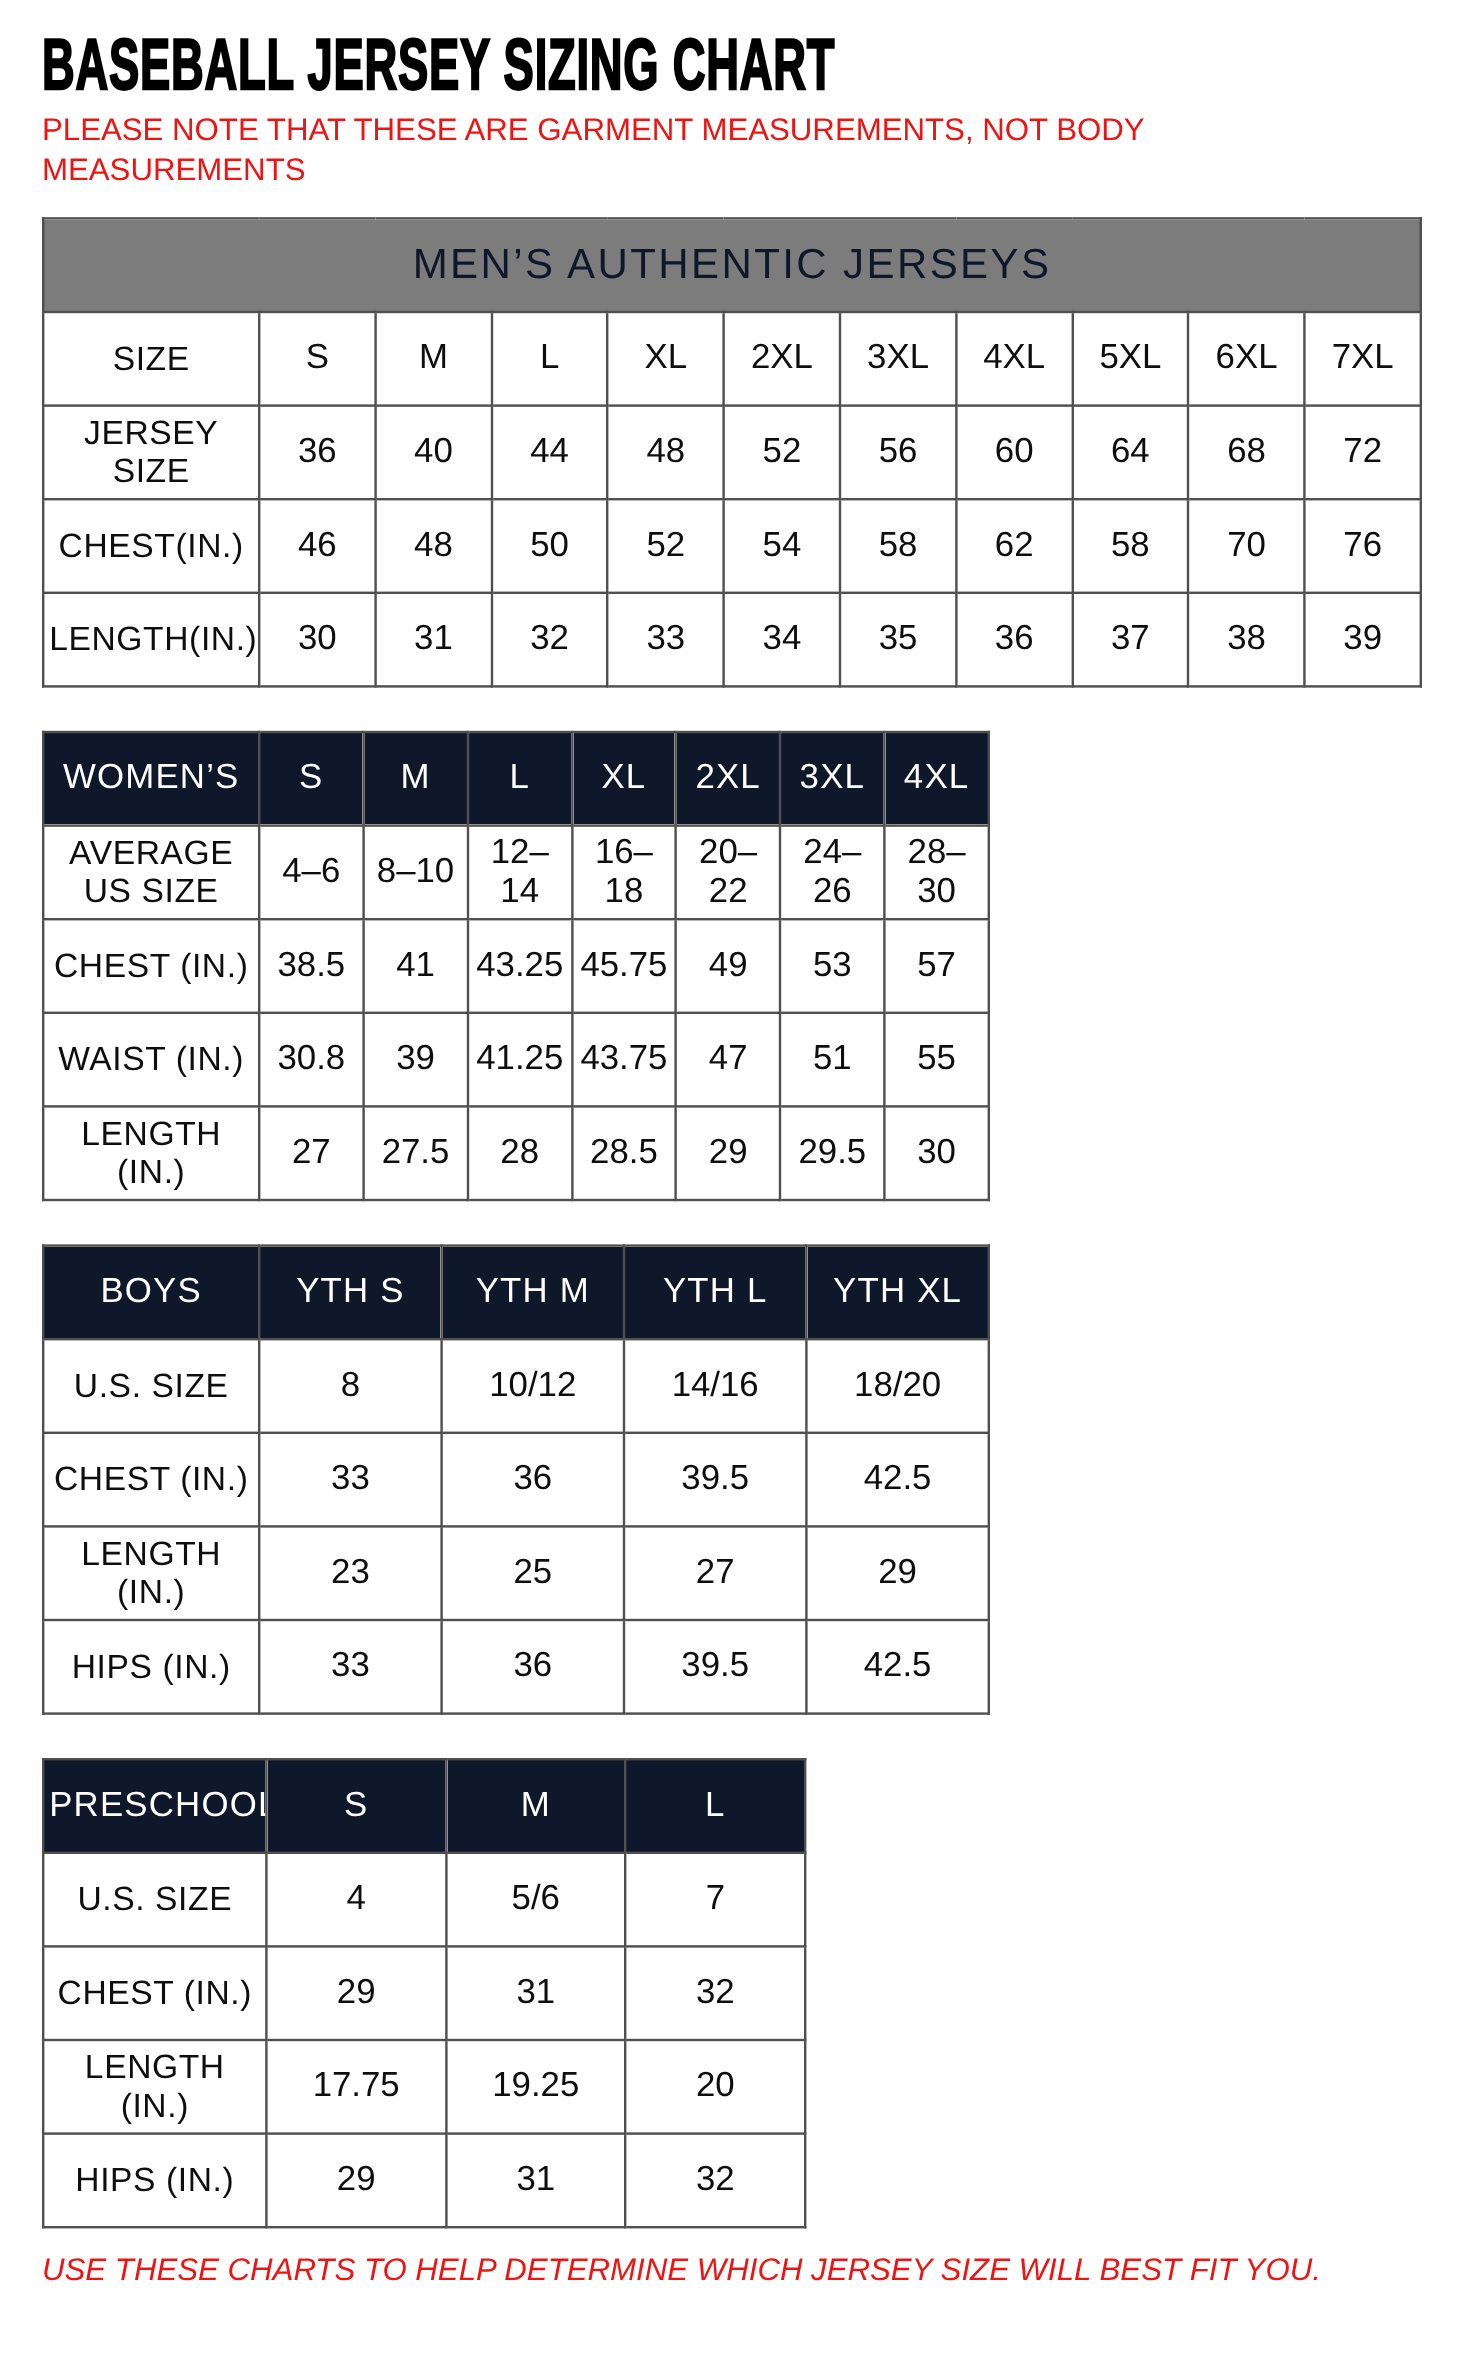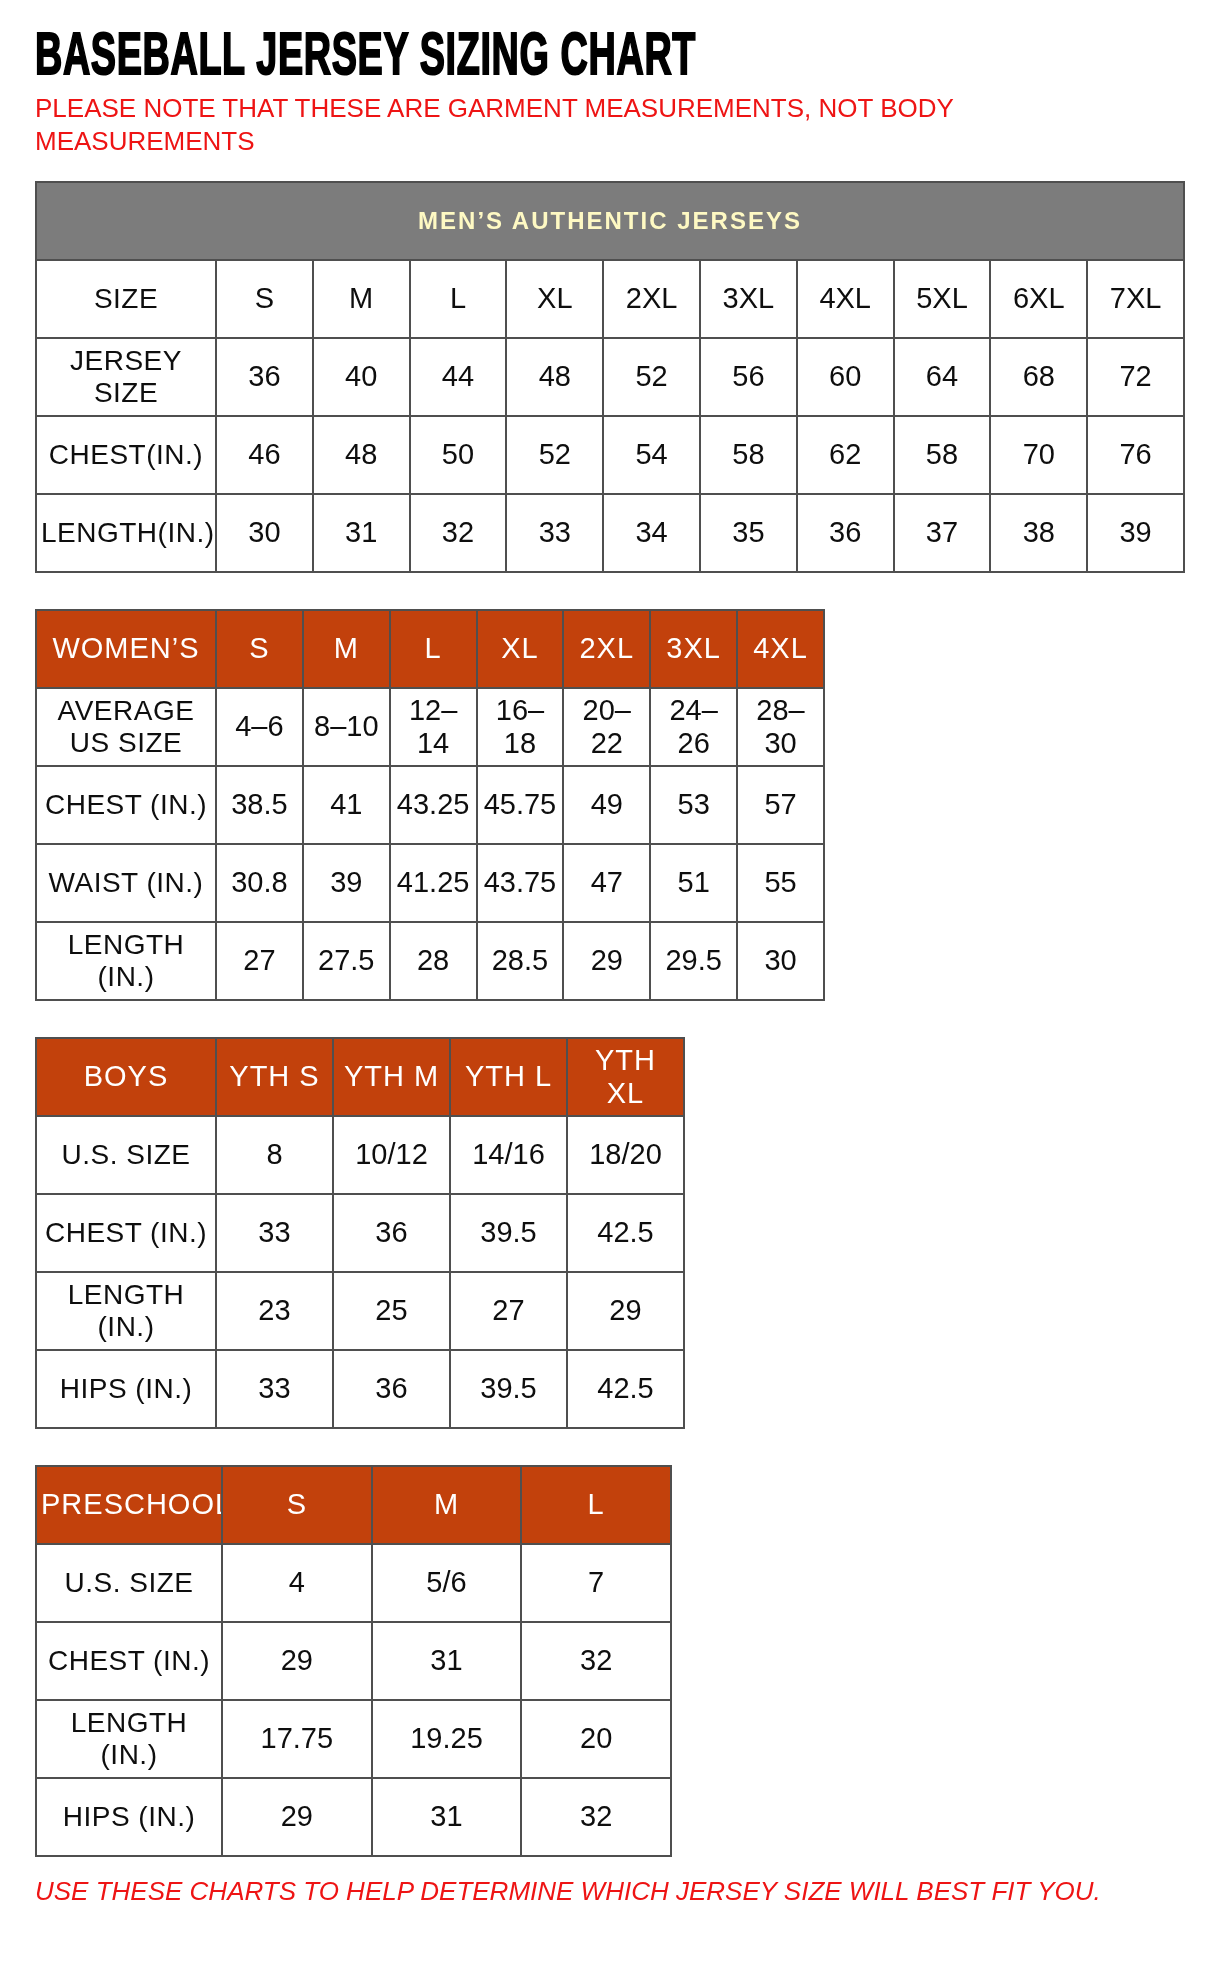--- a/index.html
+++ b/index.html
@@ -46,42 +46,42 @@
     vertical-align: middle;
     padding: 0 4px;
     overflow: hidden;
   }
   table.sizing tr { height: 78px; }
   tr.banner-row { height: 76px; }
   tr.tall { height: 88px; margin-top: 24px; }
 
   th.banner {
     background: #7c7c7c;
-    color: #fef9c3;
-    font-weight: 700;
-    font-size: 24px;
+    color: #0f172a;
+    font-weight: 400;
+    font-size: 35px;
     letter-spacing: 2px;
   }
   th.head {
-    background: #c2410c;
+    background: #0f172a;
     color: #ffffff;
     font-weight: 400;
     font-size: 29px;
     letter-spacing: 1px;
   }
   td.label {
     font-size: 28px;
     white-space: pre-line;
     letter-spacing: 0.5px;
   }
   td.val { font-size: 29px; }
 
   table.mens { width: 1150px; }
   table.womens { width: 790px; }
-  table.boys { width: 650px; }
+  table.boys { width: 790px; }
   table.preschool { width: 637px; margin-bottom: 18px; }
 
   col.lab { width: 180px; }
   table.preschool col.lab { width: 186px; }
 </style>
 </head>
 <body>
 
 <div class="page">
 

